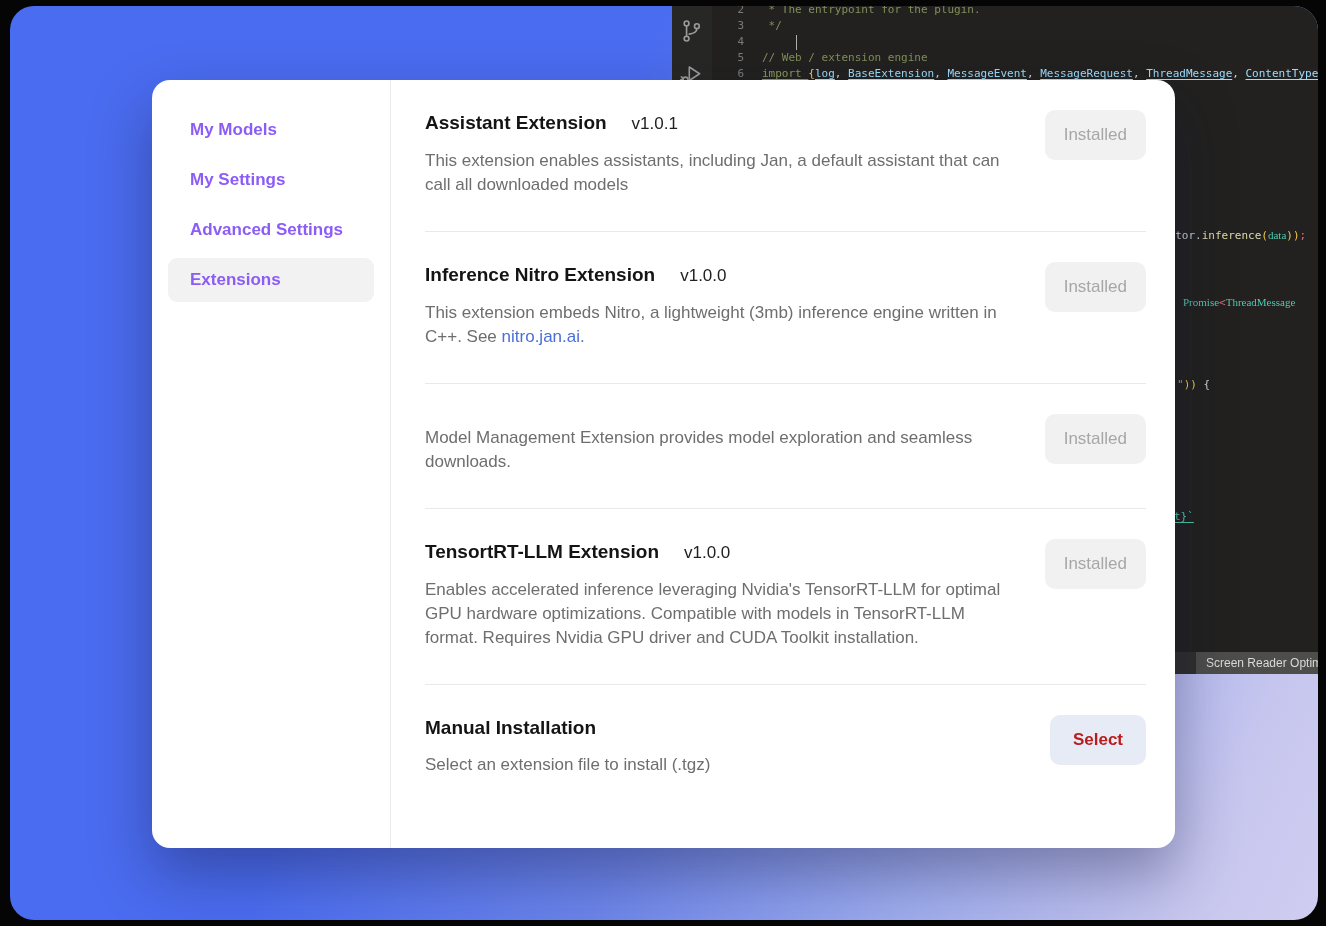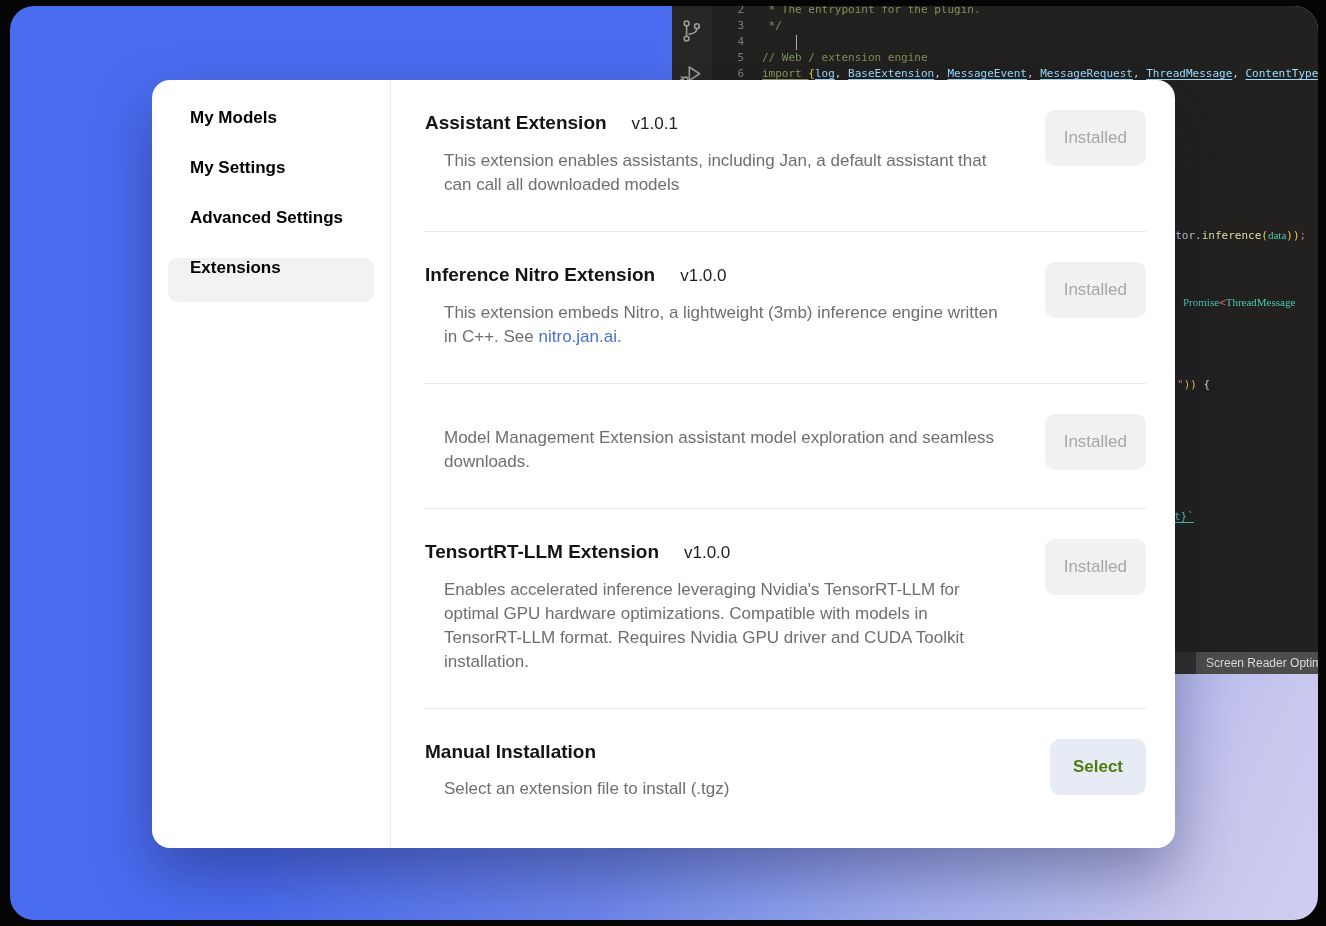--- a/index.html
+++ b/index.html
@@ -44,38 +44,38 @@
   .status-left { position:absolute; left:501px; top:20px; }
   .status-item { position:absolute; left:524px; top:0; height:22px; line-height:22px;
                  padding:0 10px; background:#4d4d4b; color:#dadada; white-space:nowrap; }
 
   
   .modal { position:absolute; left:142px; top:74px; width:1023px; height:768px;
            background:#ffffff; border-radius:18px; display:flex;
            box-shadow:0 26px 60px rgba(20,20,55,.38); }
   .sidebar { width:239px; flex:none; border-right:1px solid #ececec;
              padding:28px 16px 0 16px; }
-  .nav-item { height:44px; display:flex; padding-left:22px;
+  .nav-item { height:44px; display:flex; align-items:center; padding-left:22px;
               margin-bottom:6px; border-radius:9px; font-size:17px; font-weight:700;
-              color:#000000; cursor:pointer; }
+              color:#8b5cf6; cursor:pointer; }
   .nav-item.active { background:#f2f2f2; }
   .content { flex:1; padding:0 29px 0 34px; overflow:hidden; }
   .ext-row { display:flex; justify-content:space-between; align-items:flex-start;
              padding:30px 0 34px 0; border-bottom:1px solid #e9e9e9; }
   .ext-row:last-child { border-bottom:none; }
   .ext-text { max-width:580px; }
   .ext-title-row { display:flex; align-items:baseline; gap:25px; line-height:26px; }
   .ext-title { font-size:19px; font-weight:700; color:#141414; }
   .ext-version { font-size:17px; font-weight:400; color:#212121; }
-  .ext-desc { margin-top:12px; font-size:17px; line-height:24px; color:#6e6e6e;margin-left:19px; }
+  .ext-desc { margin-top:12px; font-size:17px; line-height:24px; color:#6e6e6e; }
   .link { color:#4a6fd6; cursor:pointer; text-decoration:none; }
-  .btn { flex:none; height:56px; border:none; border-radius:10px; font-size:17px;
+  .btn { flex:none; height:50px; border:none; border-radius:10px; font-size:17px;
          font-family:"Liberation Sans", sans-serif; cursor:pointer; }
   .btn-installed { background:#f1f1f1; color:#a7a7a7; padding:0 19px; font-weight:400; }
-  .btn-select { background:#e7ebf6; color:#4d7c0f; padding:0 23px; font-weight:700; }
+  .btn-select { background:#e7ebf6; color:#b91c1c; padding:0 23px; font-weight:700; }
 </style>
 </head>
 <body>
 
 <div class="window">
 
   <div class="editor">
     <div class="activity">
       <span>
         <svg width="26" height="26" viewBox="0 0 24 24" fill="none" stroke="#9a9a9a" stroke-width="1.5" stroke-linecap="round">
@@ -170,21 +170,21 @@
             <span class="ext-title">Inference Nitro Extension</span>
             <span class="ext-version">v1.0.0</span>
           </div>
           <div class="ext-desc"><span>This extension embeds Nitro, a lightweight (3mb) inference engine written in C++. See </span><a class="link">nitro.jan.ai.</a></div>
         </div>
         <button class="btn btn-installed">Installed</button>
       </div>
 
       <div class="ext-row">
         <div class="ext-text">
-          <div class="ext-desc">Model Management Extension assistant model exploration and seamless downloads.</div>
+          <div class="ext-desc">Model Management Extension provides model exploration and seamless downloads.</div>
         </div>
         <button class="btn btn-installed">Installed</button>
       </div>
 
       <div class="ext-row">
         <div class="ext-text">
           <div class="ext-title-row">
             <span class="ext-title">TensortRT-LLM Extension</span>
             <span class="ext-version">v1.0.0</span>
           </div>

